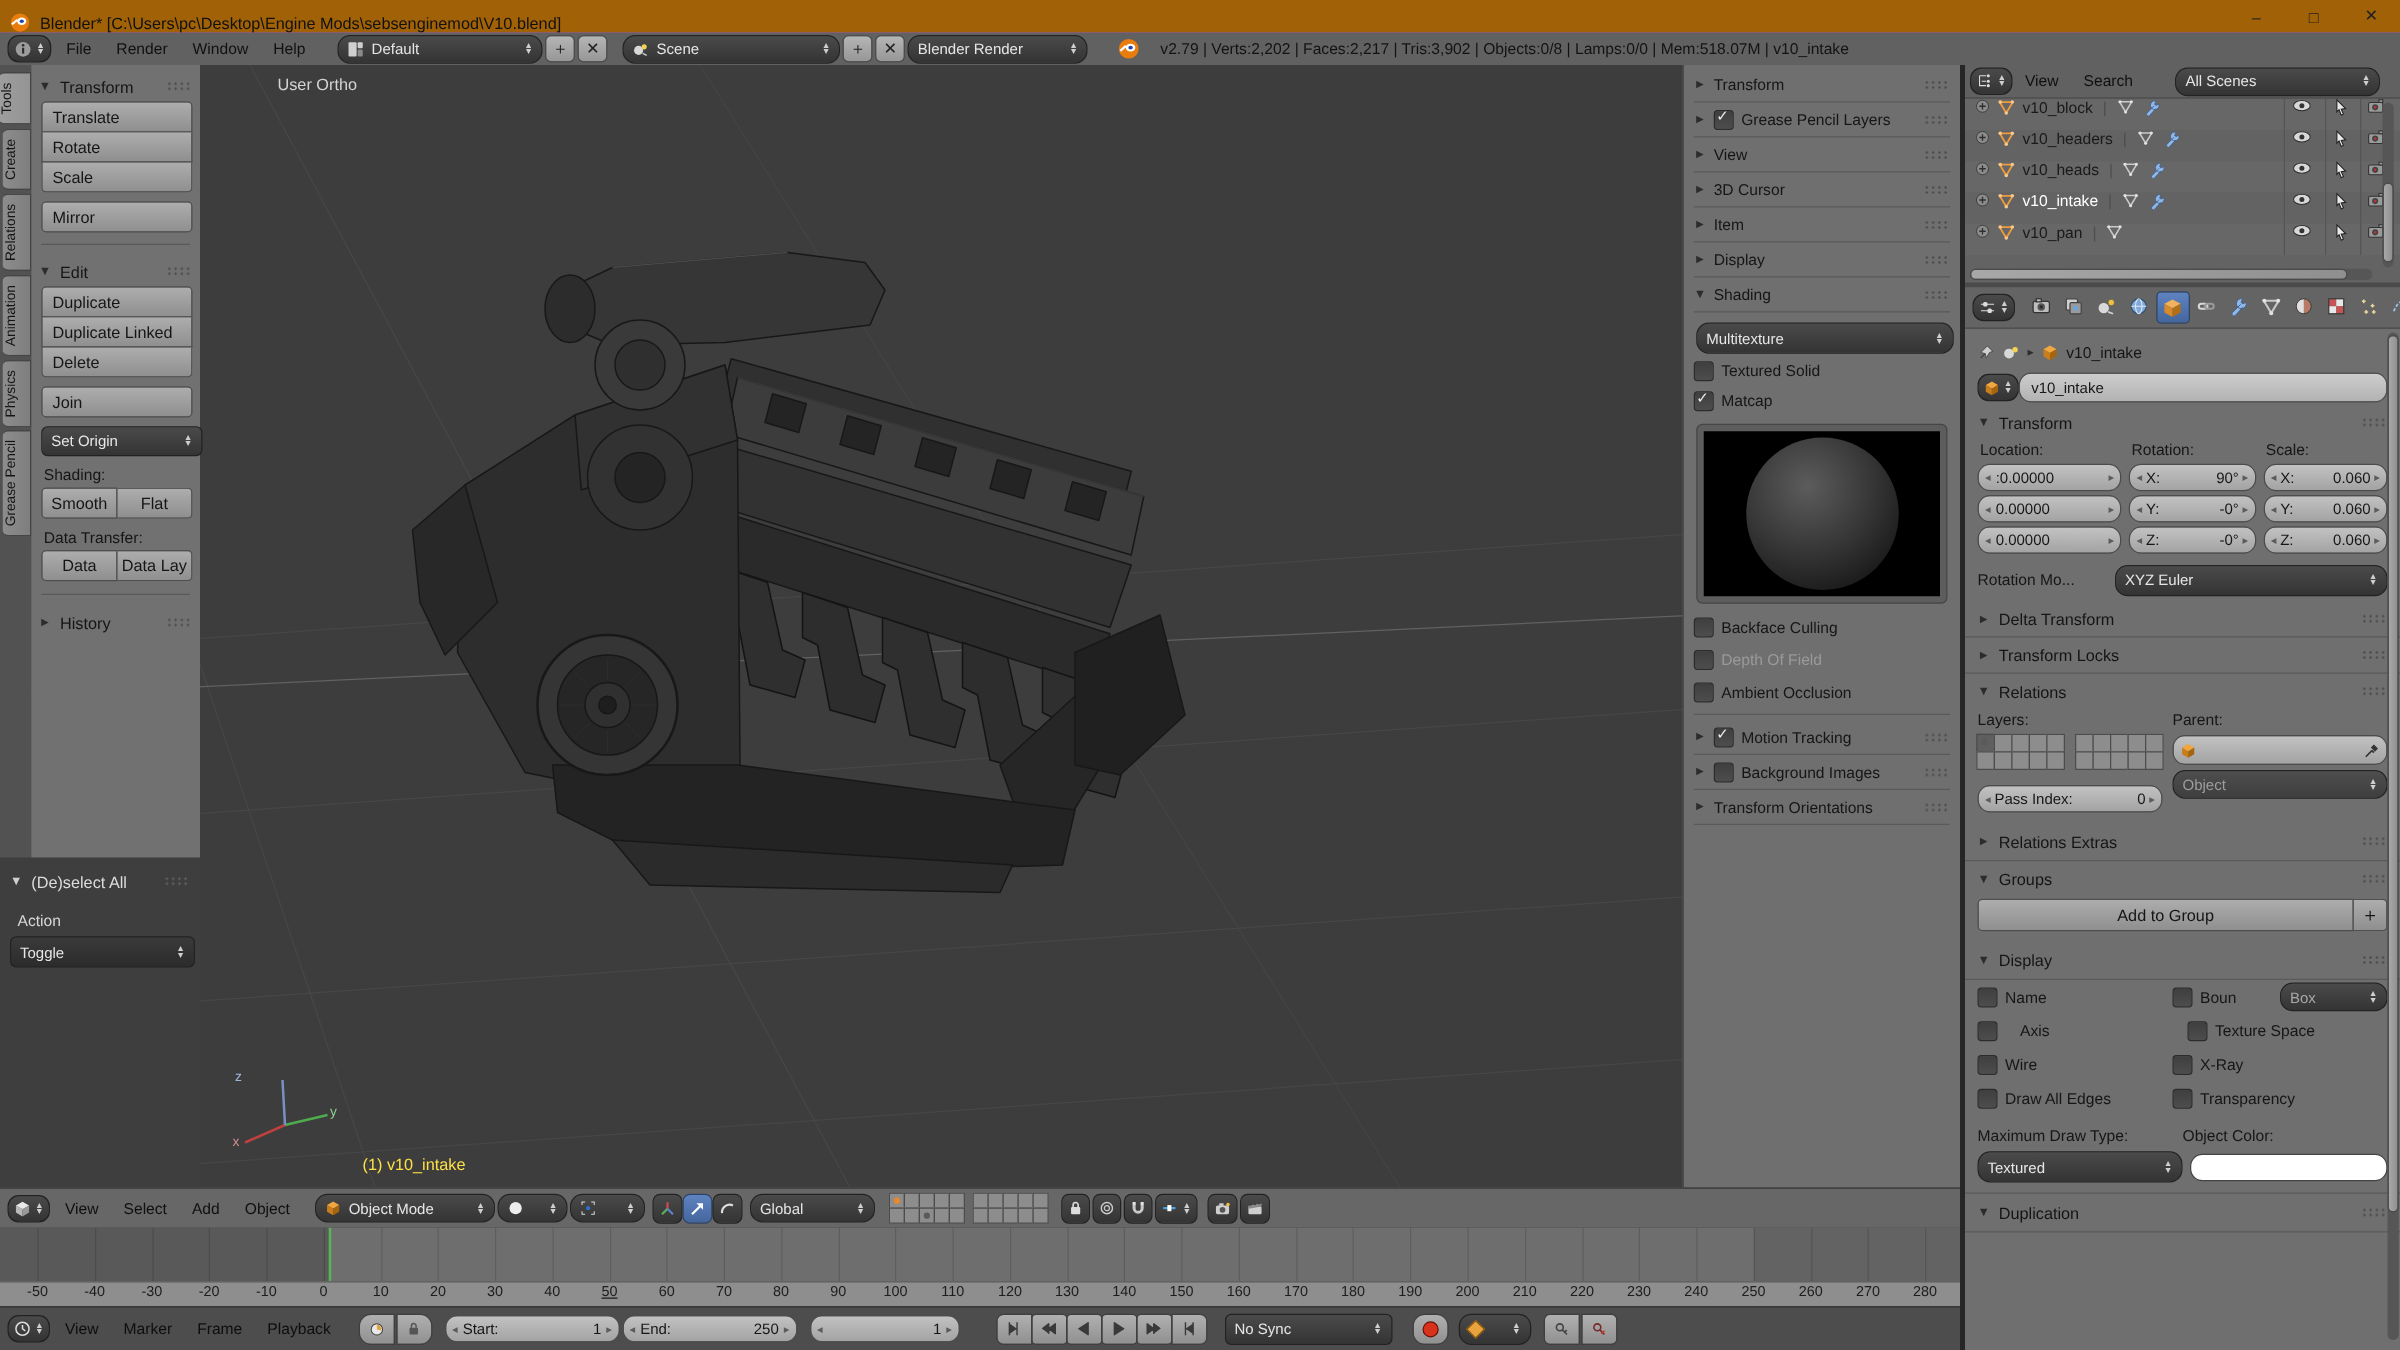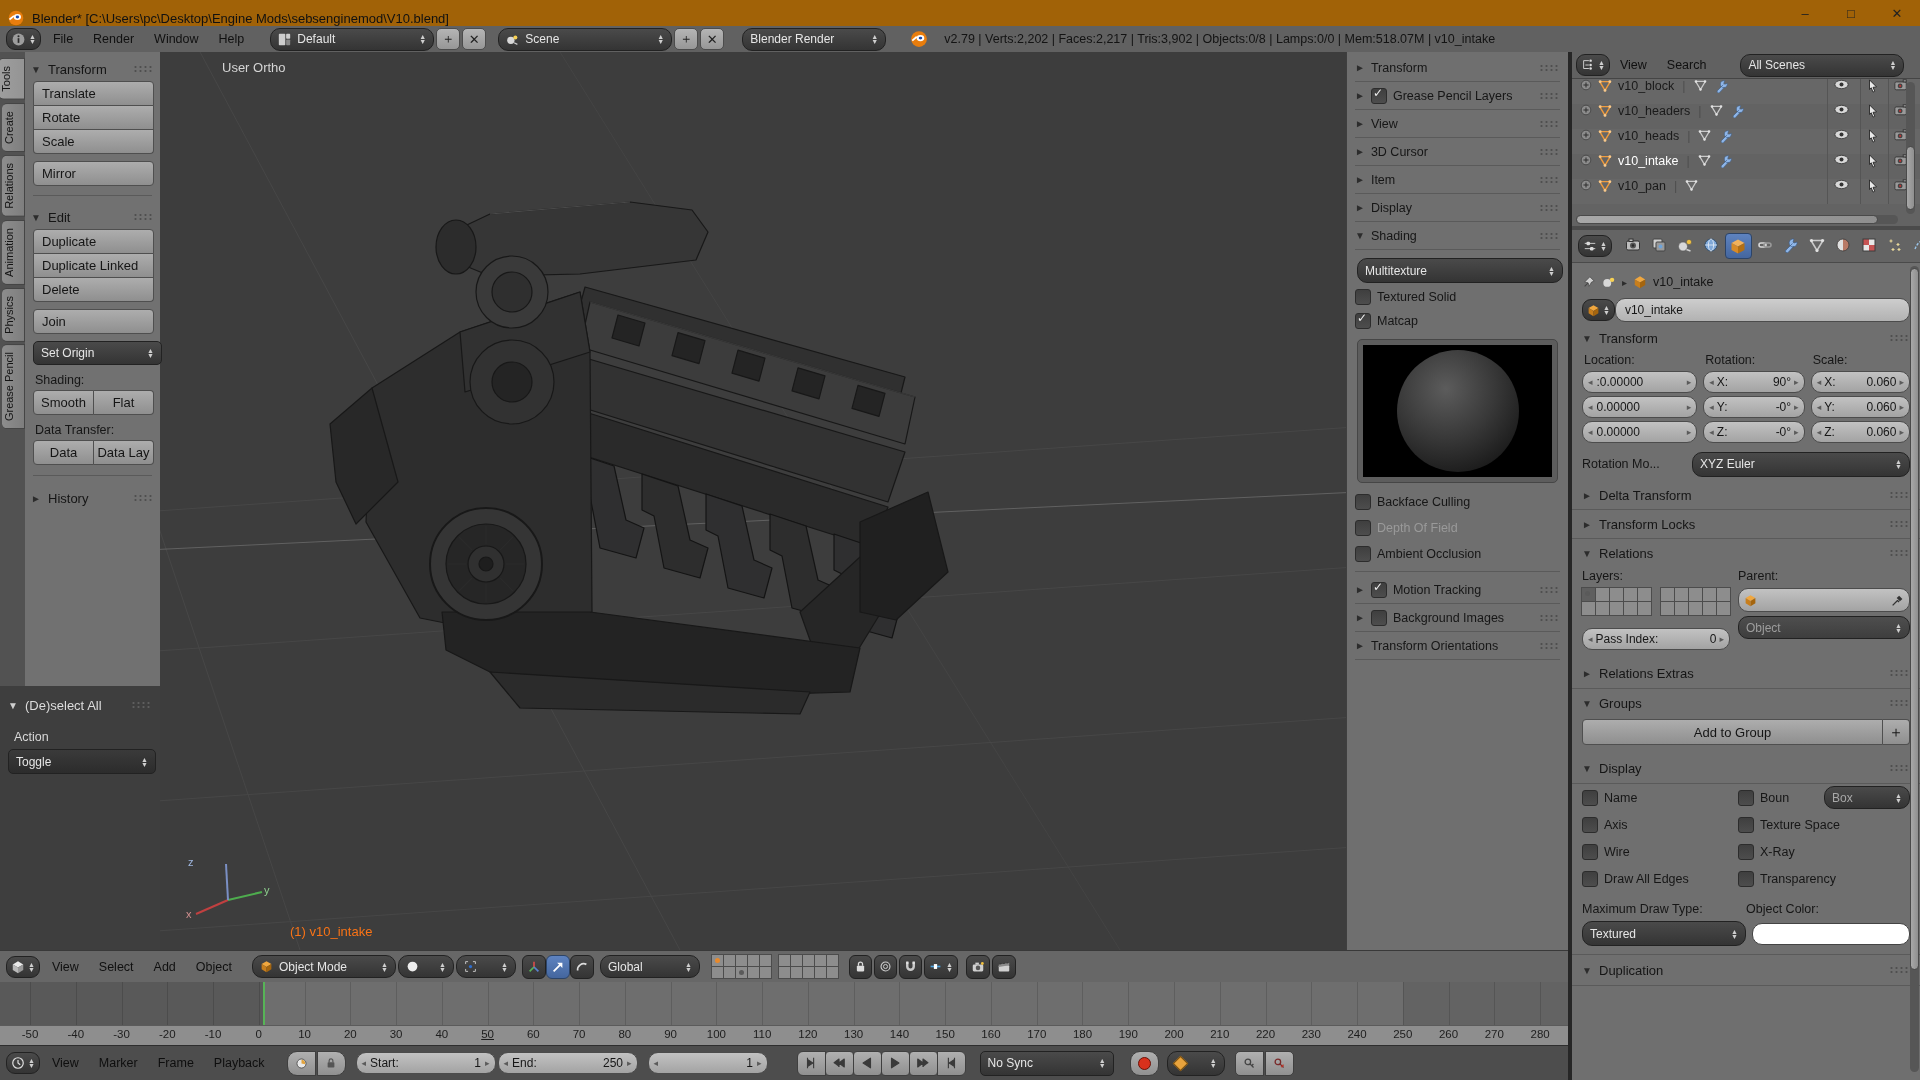--- a/index.html
+++ b/index.html
@@ -164,21 +164,21 @@
           <path d="M10 12 l4 2" stroke="#cfcfcf" stroke-width="1.4"></path>
         </svg>
       <span class="lbl">Scene</span>
       <span class="updown">
           <span>▲</span>
           <span>▼</span>
         </span>
     </div>
     <div class="plusx">＋</div>
     <div class="plusx">✕</div>
-    <div class="ddark" style="width:128px;margin-left:16px">
+    <div class="ddark" style="width:128px;">
       <span class="lbl">Blender Render</span>
       <span class="updown">
           <span>▲</span>
           <span>▼</span>
         </span>
     </div>
     <span style="margin-left:22px">
       <svg width="18" height="18" viewBox="0 0 16 16">
           <circle cx="8" cy="8" r="7" fill="#e87d0d"></circle>
           <ellipse cx="9.3" cy="7.2" rx="3.4" ry="2.8" fill="#fff"></ellipse>
@@ -256,21 +256,21 @@
         <line x1="228" y1="848" x2="226" y2="812" stroke="#7a8fc4" stroke-width="2"></line>
       </g>
       <g stroke="#8a8a8a" opacity="0.5">
           <path d="M1552,58 l12,12 M1556,54 l12,12" fill="none"></path>
         </g>
     </svg>
     <div class="vp-overlay" style="left:188px;top:804px;color:#9fb7e0;font-size:11px">z</div>
     <div class="vp-overlay" style="left:264px;top:832px;color:#8fd08f;font-size:11px">y</div>
     <div class="vp-overlay" style="left:186px;top:856px;color:#d08f8f;font-size:11px">x</div>
     <div class="vp-overlay" style="left:222px;top:8px">User Ortho</div>
-    <div class="vp-overlay" style="left:290px;top:872px;color:#f97316">(1) v10_intake</div>
+    <div class="vp-overlay" style="left:290px;top:872px;color:#fde047">(1) v10_intake</div>
 
     <div class="toolshelf">
       <div class="ts-top">
         <div class="ts-tabs" id="ts-tabs">
             <div class="ts-tab active">Tools</div>
             <div class="ts-tab">Create</div>
             <div class="ts-tab">Relations</div>
             <div class="ts-tab">Animation</div>
             <div class="ts-tab">Physics</div>
             <div class="ts-tab">Grease Pencil</div>
@@ -1393,21 +1393,21 @@
             <div class="ddark" style="width: 70px; height: 21px; margin-left: auto; color: rgb(168, 168, 168);">
               <span class="lbl">Box</span>
               <span class="updown">
                 <span>▲</span>
                 <span>▼</span>
               </span>
             </div>
           </div>
           <div class="prow" style="height: 27px;">
             <span class="cb"></span>
-            <span class="collab" style="width: 128px;">Axis</span>
+            <span class="collab" style="width: 128px; margin-left: 12px;">Axis</span>
             <span class="cb"></span>
             <span class="collab">Texture Space</span>
           </div>
           <div class="prow" style="height: 27px;">
             <span class="cb"></span>
             <span class="collab" style="width: 128px;">Wire</span>
             <span class="cb"></span>
             <span class="collab">X-Ray</span>
           </div>
           <div class="prow" style="height: 27px;">

